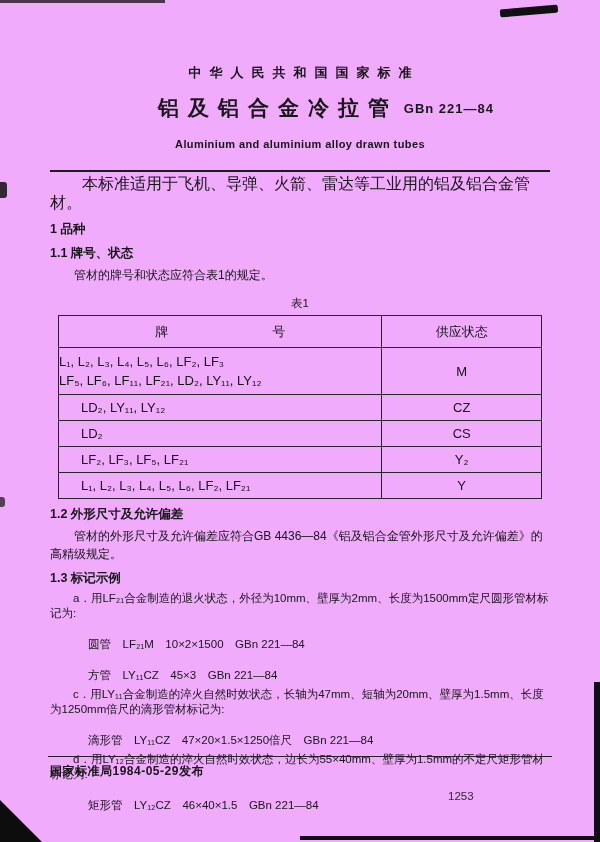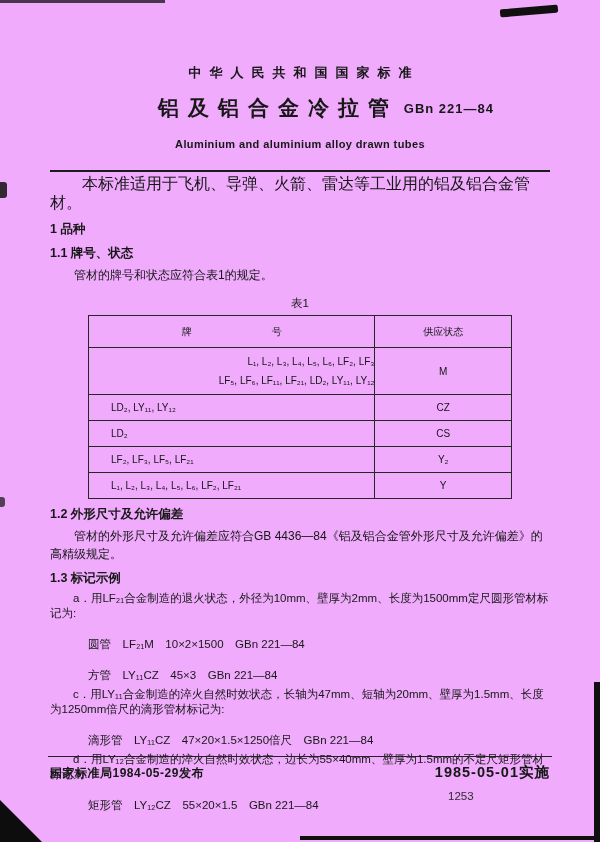--- a/index.html
+++ b/index.html
@@ -40,32 +40,32 @@
 
   
   .scope { margin-top: 2px; font-size: 16px; line-height: 19px; text-indent: 2em; }
   .h1 { margin-top: 9px; font-size: 12.5px; font-weight: 700; }
   .h2 { margin-top: 7px; font-size: 12.5px; font-weight: 700; }
   .body-text { margin-top: 4px; font-size: 12px; line-height: 18px; text-indent: 2em; }
 
   
   .tbl-caption { margin-top: 12px; text-align: center; font-size: 11.5px; }
   table.tbl {
-    width: 424px; margin: 4px auto 0;
+    width: 484px; margin: 4px auto 0;
     border-collapse: collapse;
-    font-size: 10px; color: #141414;
+    font-size: 13px; color: #141414;
   }
   .tbl th, .tbl td { border: 1px solid #262626; }
   .tbl th { height: 32px; font-weight: 400; text-align: center; }
   .col-grade { width: 324px; }
   .col-state { width: 160px; }
   .cell-center { text-align: center; }
   .cell-left { text-align: left; padding-left: 22px; }
   .row-multi td { padding: 4px 0; }
-  .row-multi .grade-line { line-height: 19px; text-align: right; }
+  .row-multi .grade-line { line-height: 19px; text-align: left; }
   .row-single td { height: 26px; }
 
   
   .ex-text { margin-top: 4px; font-size: 11.5px; line-height: 15px; text-indent: 2em; }
   .marking { margin-top: 16px; padding-left: 38px; font-size: 11.5px; line-height: 15px; }
 
   
   .footer-rule { position: absolute; left: 48px; right: 48px; top: 756px; border-top: 1.5px solid #222; }
   .footer {
     position: absolute; top: 763px; left: 50px; right: 50px;
@@ -159,29 +159,28 @@
     </div>
     <div class="example">
       <p class="marking">方管　LY₁₁CZ　45×3　GBn 221—84</p>
     </div>
     <div class="example">
       <p class="ex-text">c．用LY₁₁合金制造的淬火自然时效状态，长轴为47mm、短轴为20mm、壁厚为1.5mm、长度为1250mm倍尺的滴形管材标记为:</p>
       <p class="marking">滴形管　LY₁₁CZ　47×20×1.5×1250倍尺　GBn 221—84</p>
     </div>
     <div class="example">
       <p class="ex-text">d．用LY₁₂合金制造的淬火自然时效状态，边长为55×40mm、壁厚为1.5mm的不定尺矩形管材标记为:</p>
-      <p class="marking">矩形管　LY₁₂CZ　55×20×1.5　GBn 221—84</p>
+      <p class="marking">矩形管　LY₁₂CZ　46×40×1.5　GBn 221—84</p>
     </div>
 
   </div>
 
   <div class="footer-rule"></div>
   <div class="footer">
     <div class="issued">国家标准局1984-05-29发布</div>
-    <div class="effective">1985-05-01实施</div>
   </div>
   <div class="page-number">1253</div>
 
   <div class="artifact art-top-line"></div>
   <div class="artifact art-top-right"></div>
   <div class="artifact art-left-nick"></div>
   <div class="artifact art-left-nick2"></div>
   <div class="artifact art-corner"></div>
   <div class="artifact art-right-strip"></div>
   <div class="artifact art-bottom-strip"></div>

